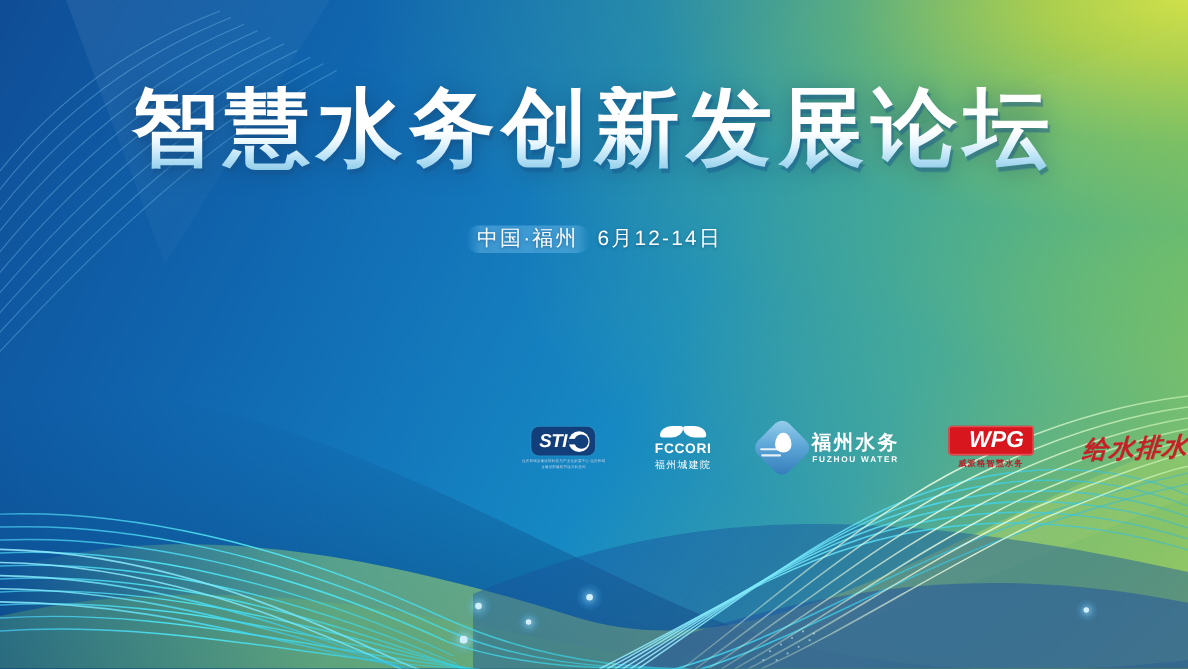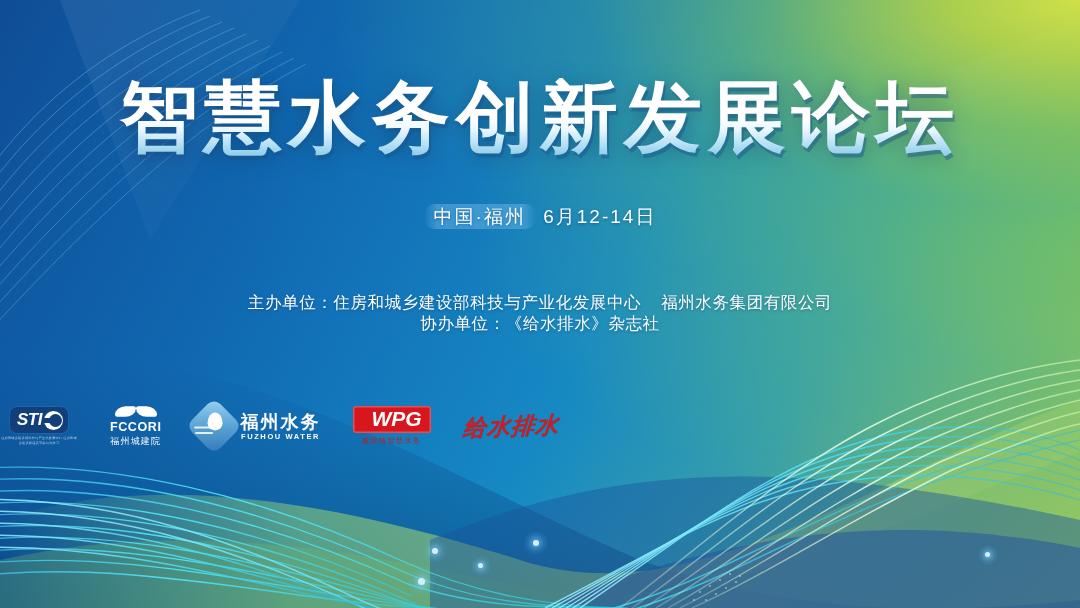--- a/index.html
+++ b/index.html
@@ -50,22 +50,22 @@
   .orgs{
     position:absolute;left:0;right:0;top:292px;text-align:center;
     color:#ffffff;font-size:16.5px;line-height:21px;letter-spacing:0.6px;
     text-shadow:0 1px 3px rgba(8,50,95,0.45);
   }
   .orgs .line{white-space:nowrap;}
   .orgs .sep{display:inline-block;width:20px;}
 
   
   .logos{
-    position:absolute;left:0;right:0;top:394px;height:64px;
-    display:flex;align-items:center;justify-content:flex-start;gap:32px;
+    position:absolute;left:0;right:0;top:375px;height:64px;
+    display:flex;align-items:center;justify-content:flex-end;gap:44px;
   }
   .logo{display:flex;align-items:center;justify-content:center;height:60px;}
 
   
   .stid{flex-direction:column;gap:3px;}
   .stid-mark{
     display:flex;align-items:center;background:#123f7a;border-radius:7px;
     padding:3px 5px 3px 7px;box-shadow:0 0 0 1px rgba(255,255,255,0.06);
   }
   .stid-mark .sti{color:#ffffff;font-weight:bold;font-size:17px;letter-spacing:-0.5px;font-style:italic;}
@@ -112,21 +112,21 @@
   .fcc-cn{color:#ffffff;font-size:9px;letter-spacing:1.2px;
     font-family:"DejaVu Sans","Liberation Sans",sans-serif;}
 
   
   .wpg{flex-direction:column;gap:3px;}
   .wpg-box{
     background:#d8161d;border-radius:3px;padding:2px 9px 3px;
     box-shadow:inset 0 0 0 1.5px rgba(255,255,255,0.25);
   }
   .wpg-box span{color:#ffffff;font-size:21px;font-weight:bold;letter-spacing:0px;font-style:italic;line-height:22px;display:block;margin-left:10px;}
-  .wpg-cn{color:#b42027;font-size:7.5px;letter-spacing:1px;font-weight:normal;
+  .wpg-cn{color:#b42027;font-size:7.5px;letter-spacing:1px;font-weight:bold;
     font-family:"DejaVu Sans","Liberation Sans",sans-serif;}
 
   
   .jsps span{
     color:#c81f26;font-size:23px;font-weight:bold;letter-spacing:1px;
     font-family:"DejaVu Serif","Liberation Serif",serif;font-style:italic;
     transform:skewX(-6deg) rotate(-2deg);display:inline-block;
     text-shadow:0.5px 0.5px 0 rgba(120,10,15,0.35);
   }
 </style>
@@ -257,26 +257,20 @@
   <div class="title">智慧水务创新发展论坛</div>
 
   <div class="subtitle-wrap">
     <div class="subtitle">
       <span class="place">中国·福州</span>
       <span class="date">6月12-14日</span>
     </div>
   </div>
 
   <div class="orgs">
-    <div class="line">
-      <span>主办单位：</span><span>住房和城乡建设部科技与产业化发展中心</span><span class="sep"></span><span>福州水务集团有限公司</span>
-    </div>
-    <div class="line">
-      <span>协办单位：</span><span>《给水排水》杂志社</span>
-    </div>
   </div>
 
   <div class="logos">
 
     <div class="logo stid">
       <div class="stid-mark">
         <span class="sti">STI</span>
         <span class="dmark"></span>
       </div>
       <div class="stid-sub">住房和城乡建设部科技与产业化发展中心 住房和城乡建设部建筑节能与科技司</div>

